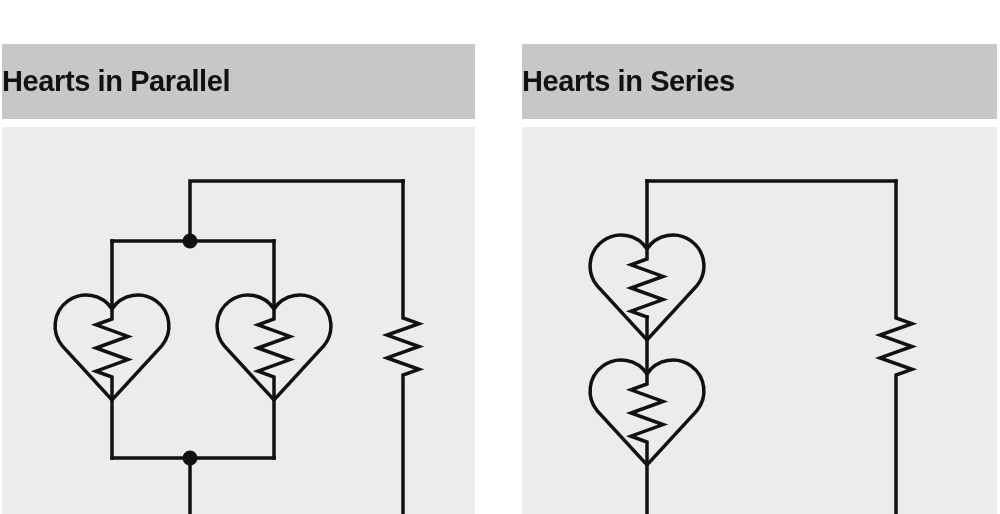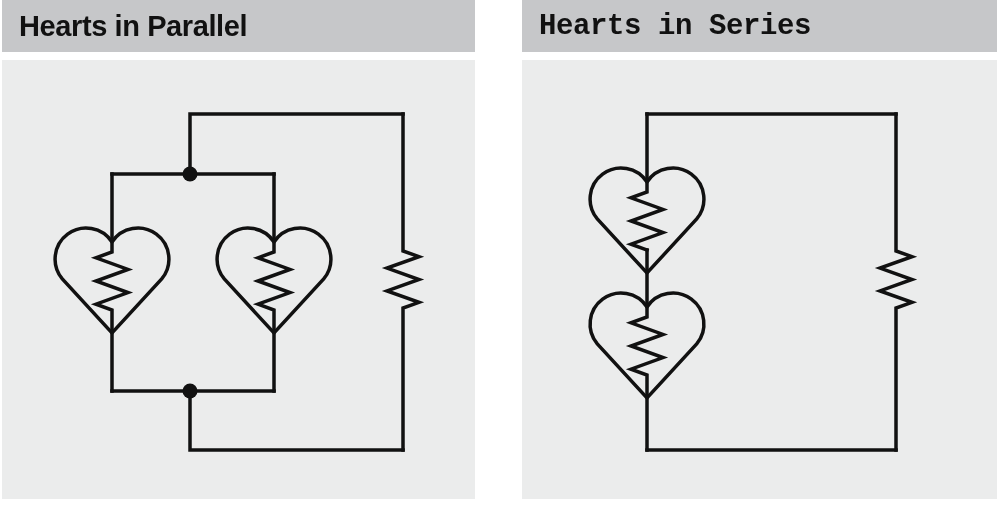--- a/index.html
+++ b/index.html
@@ -4,22 +4,22 @@
 <style>
   html,body{margin:0;padding:0;}
   body{
     width:1000px;height:514px;position:relative;background:#ffffff;
     font-family:"Liberation Sans", sans-serif;overflow:hidden;
   }
   .panel{position:absolute;top:0;}
   #panel-0{left:2px;width:473px;}
   #panel-1{left:522px;width:475px;}
   .panel-header{
-    height:52px;display:flex;align-items:center;
-    padding-left:17px;box-sizing:border-box;background:#c6c7c9;
+    height:75px;display:flex;align-items:center;
+    box-sizing:border-box;background:#c6c7c9;margin-top:44px;
   }
   .panel-title{
     margin:0;font-size:29px;font-weight:bold;color:#111111;
     letter-spacing:-0.4px;line-height:1;
   }
   .panel-body{margin-top:8px;height:439px;background:#ebecec;}
   .panel-body svg{display:block;width:100%;height:100%;}
 </style>
 </head>
 <body style="background: rgb(255, 255, 255);">
@@ -43,21 +43,21 @@
           <path fill="none" stroke="#111111" stroke-width="3.5" stroke-linecap="square" stroke-linejoin="miter" d="M 272 182 A 31 31 0 1 0 222.3 218.9 L 272 273 L 321.7 218.9 A 31 31 0 1 0 272 182 Z"></path>
           <polyline fill="none" stroke="#111111" stroke-width="3.5" stroke-linecap="square" stroke-linejoin="miter" points="272,114 272,192 256,197.8 288,209.4 256,221 288,232.6 256,244.2 272,250 272,331"></polyline>
         </g>
         <circle cx="188" cy="114" r="7.5" fill="#111111"></circle>
         <circle cx="188" cy="331" r="7.5" fill="#111111"></circle>
       </svg>
   </div>
 </section>
 
 <section class="panel" id="panel-1">
-  <header class="panel-header" style="background: rgb(198, 199, 201); font-family: Liberation Mono, monospace;">
+  <header class="panel-header" style="background: rgb(198, 199, 201);">
     <h1 class="panel-title">Hearts in Series</h1>
   </header>
   <div class="panel-body" style="background: rgb(235, 236, 236);">
     <svg viewBox="0 0 475 439">
         <polyline fill="none" stroke="#111111" stroke-width="3.5" stroke-linecap="square" stroke-linejoin="miter" points="125,54 374,54"></polyline>
         <polyline fill="none" stroke="#111111" stroke-width="3.5" stroke-linecap="square" stroke-linejoin="miter" points="125,390 374,390"></polyline>
         <polyline fill="none" stroke="#111111" stroke-width="3.5" stroke-linecap="square" stroke-linejoin="miter" points="374,54 374,191 390,196.7 358,208.1 390,219.5 358,230.9 390,242.3 374,248 374,390"></polyline>
         <g>
           <path fill="none" stroke="#111111" stroke-width="3.5" stroke-linecap="square" stroke-linejoin="miter" d="M 125 122 A 31 31 0 1 0 75.3 158.9 L 125 213 L 174.7 158.9 A 31 31 0 1 0 125 122 Z"></path>
           <polyline fill="none" stroke="#111111" stroke-width="3.5" stroke-linecap="square" stroke-linejoin="miter" points="125,54 125,132 109,137.8 141,149.4 109,161 141,172.6 109,184.2 125,190 125,190"></polyline>

